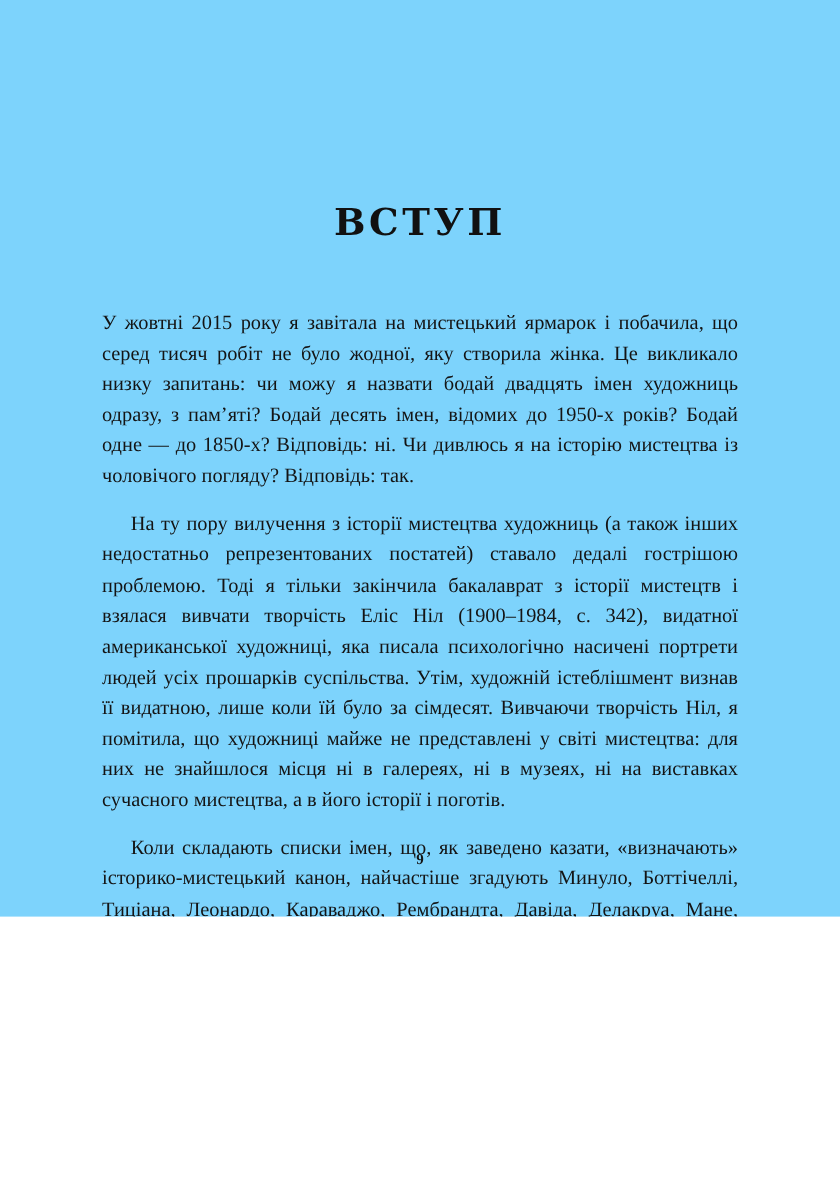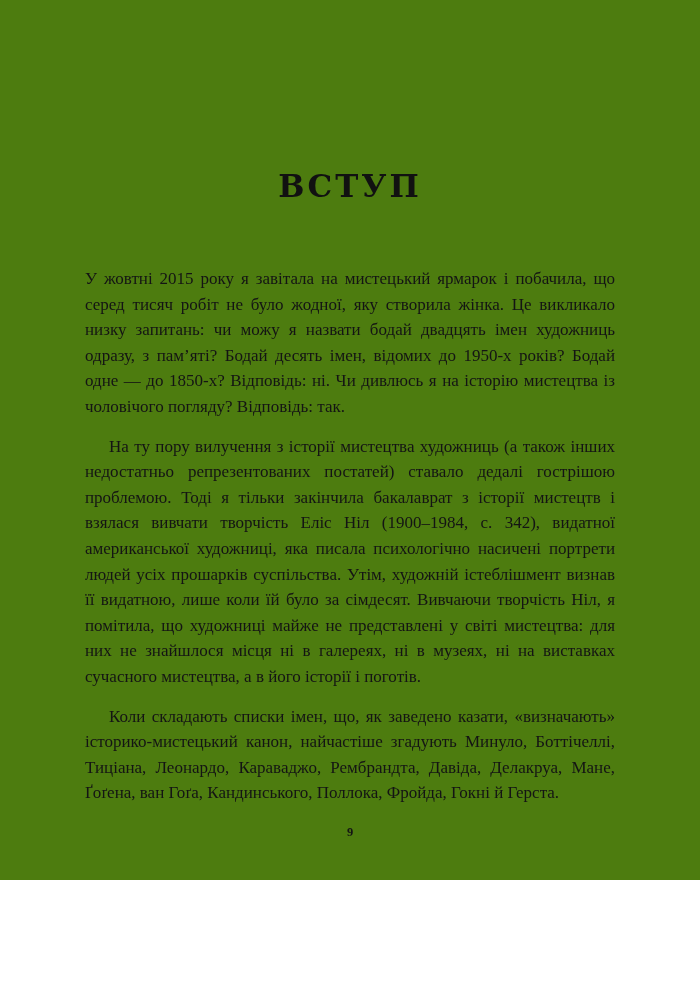--- a/index.html
+++ b/index.html
@@ -3,22 +3,22 @@
 <meta charset="utf-8">
 <style>
   html, body {
     margin: 0;
     padding: 0;
     background: #ffffff;
   }
   .page {
     position: relative;
     width: 700px;
-    height: 880px;
-    background: #4d7c0f;
+    height: 764px;
+    background: #7dd3fc;
     color: #141414;
     font-family: "Liberation Serif", "DejaVu Serif", serif;
     overflow: hidden;
   }
   .chapter-title {
     position: absolute;
     top: 168px;
     left: 0;
     right: 0;
     margin: 0;
@@ -29,21 +29,21 @@
     letter-spacing: 3px;
     color: #111111;
   }
   .content {
     position: absolute;
     top: 254px;
     left: 85px;
     width: 530px;
   }
   .content p {
-    margin: 12px 0 14px 0;
+    margin: 2px 0 14px 0;
     font-size: 17px;
     line-height: 25.6px;
     text-align: justify;
     text-indent: 24px;
     color: #141414;
   }
   .content p.first {
     text-indent: 0;
   }
   .page-number {

